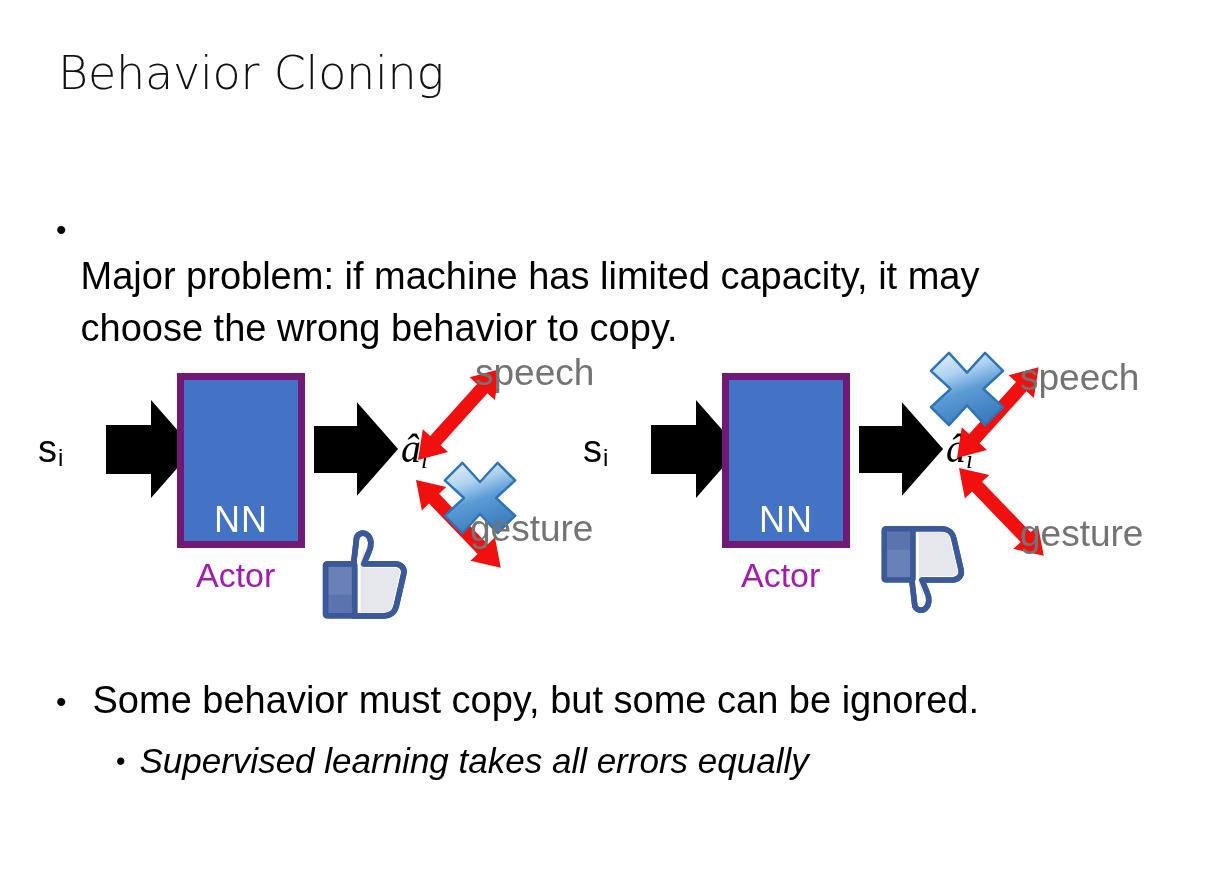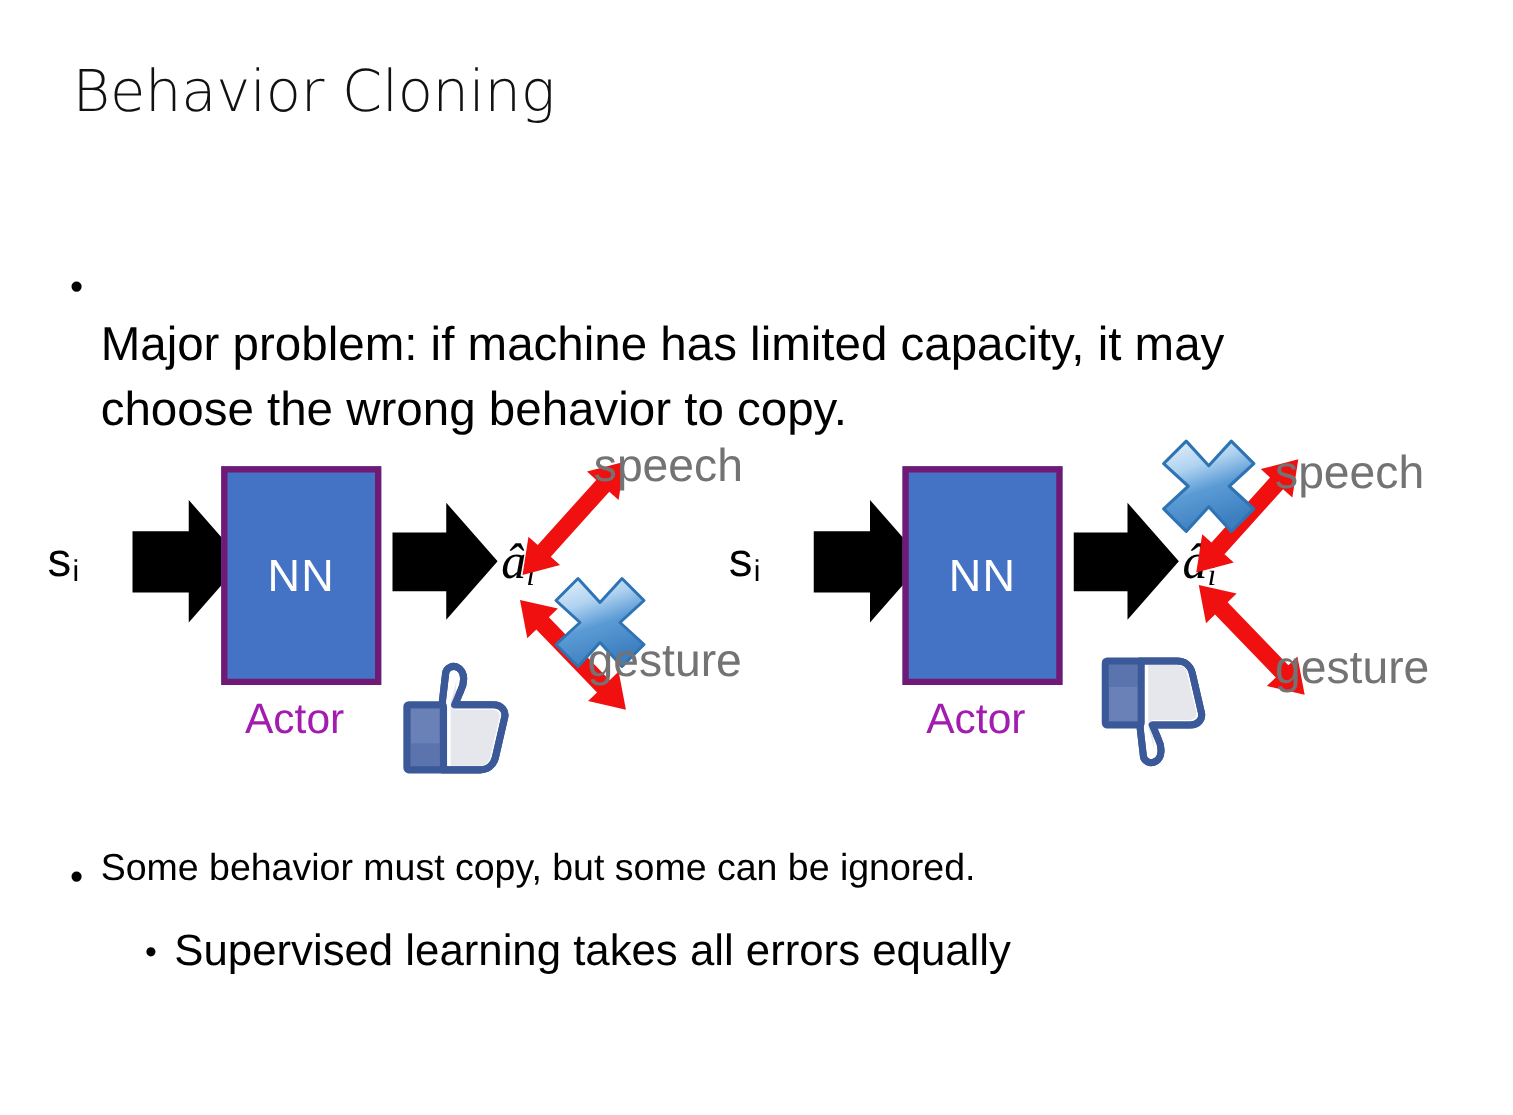--- a/index.html
+++ b/index.html
@@ -45,25 +45,25 @@
     color: #000;
     font-family: "Liberation Sans", sans-serif;
   }
 
   #bullet-top { left: 56px; top: 203px; width: 1100px; }
   #bullet-top .bullet-dot { font-size: 30px; margin-top: 12px; }
   #bullet-top .bullet-text { font-size: 38px; max-width: 1010px; margin-top: 48px; }
 
   #bullet-bottom-1 { left: 56px; top: 675px; width: 1120px; }
   #bullet-bottom-1 .bullet-dot { font-size: 30px; margin-top: 12px; }
-  #bullet-bottom-1 .bullet-text { font-size: 30px; white-space: nowrap; }
+  #bullet-bottom-1 .bullet-text { font-size: 38px; white-space: nowrap; margin-left: 12px; }
 
   #bullet-bottom-2 { left: 116px; top: 737px; width: 1060px; }
   #bullet-bottom-2 .bullet-dot { font-size: 27px; margin-top: 11px; }
-  #bullet-bottom-2 .bullet-text { font-size: 35px; white-space: nowrap; }
+  #bullet-bottom-2 .bullet-text { font-size: 35px; white-space: nowrap; font-style: italic; }
 
   
   .diagram {
     position: absolute;
     top: 340px;
     width: 600px;
     height: 300px;
   }
   #diagram-left  { left: 10px; }
   #diagram-right { left: 555px; }
@@ -77,23 +77,23 @@
   }
   .state-label .sub {
     font-size: 24px;
     vertical-align: -4px;
     margin-left: 1px;
   }
 
   .nn-box {
     position: absolute;
     background: #4472C4;
-    border: 5px solid #701a75;
+    border: 7px solid #701a75;
     display: flex;
-    align-items: center;
+    align-items: flex-end;
     justify-content: center;
     box-sizing: border-box;
   }
   .nn-box span {
     color: #ffffff;
     font-size: 36px;
     font-family: "Liberation Sans", sans-serif;
     letter-spacing: 1px;
   }
 

